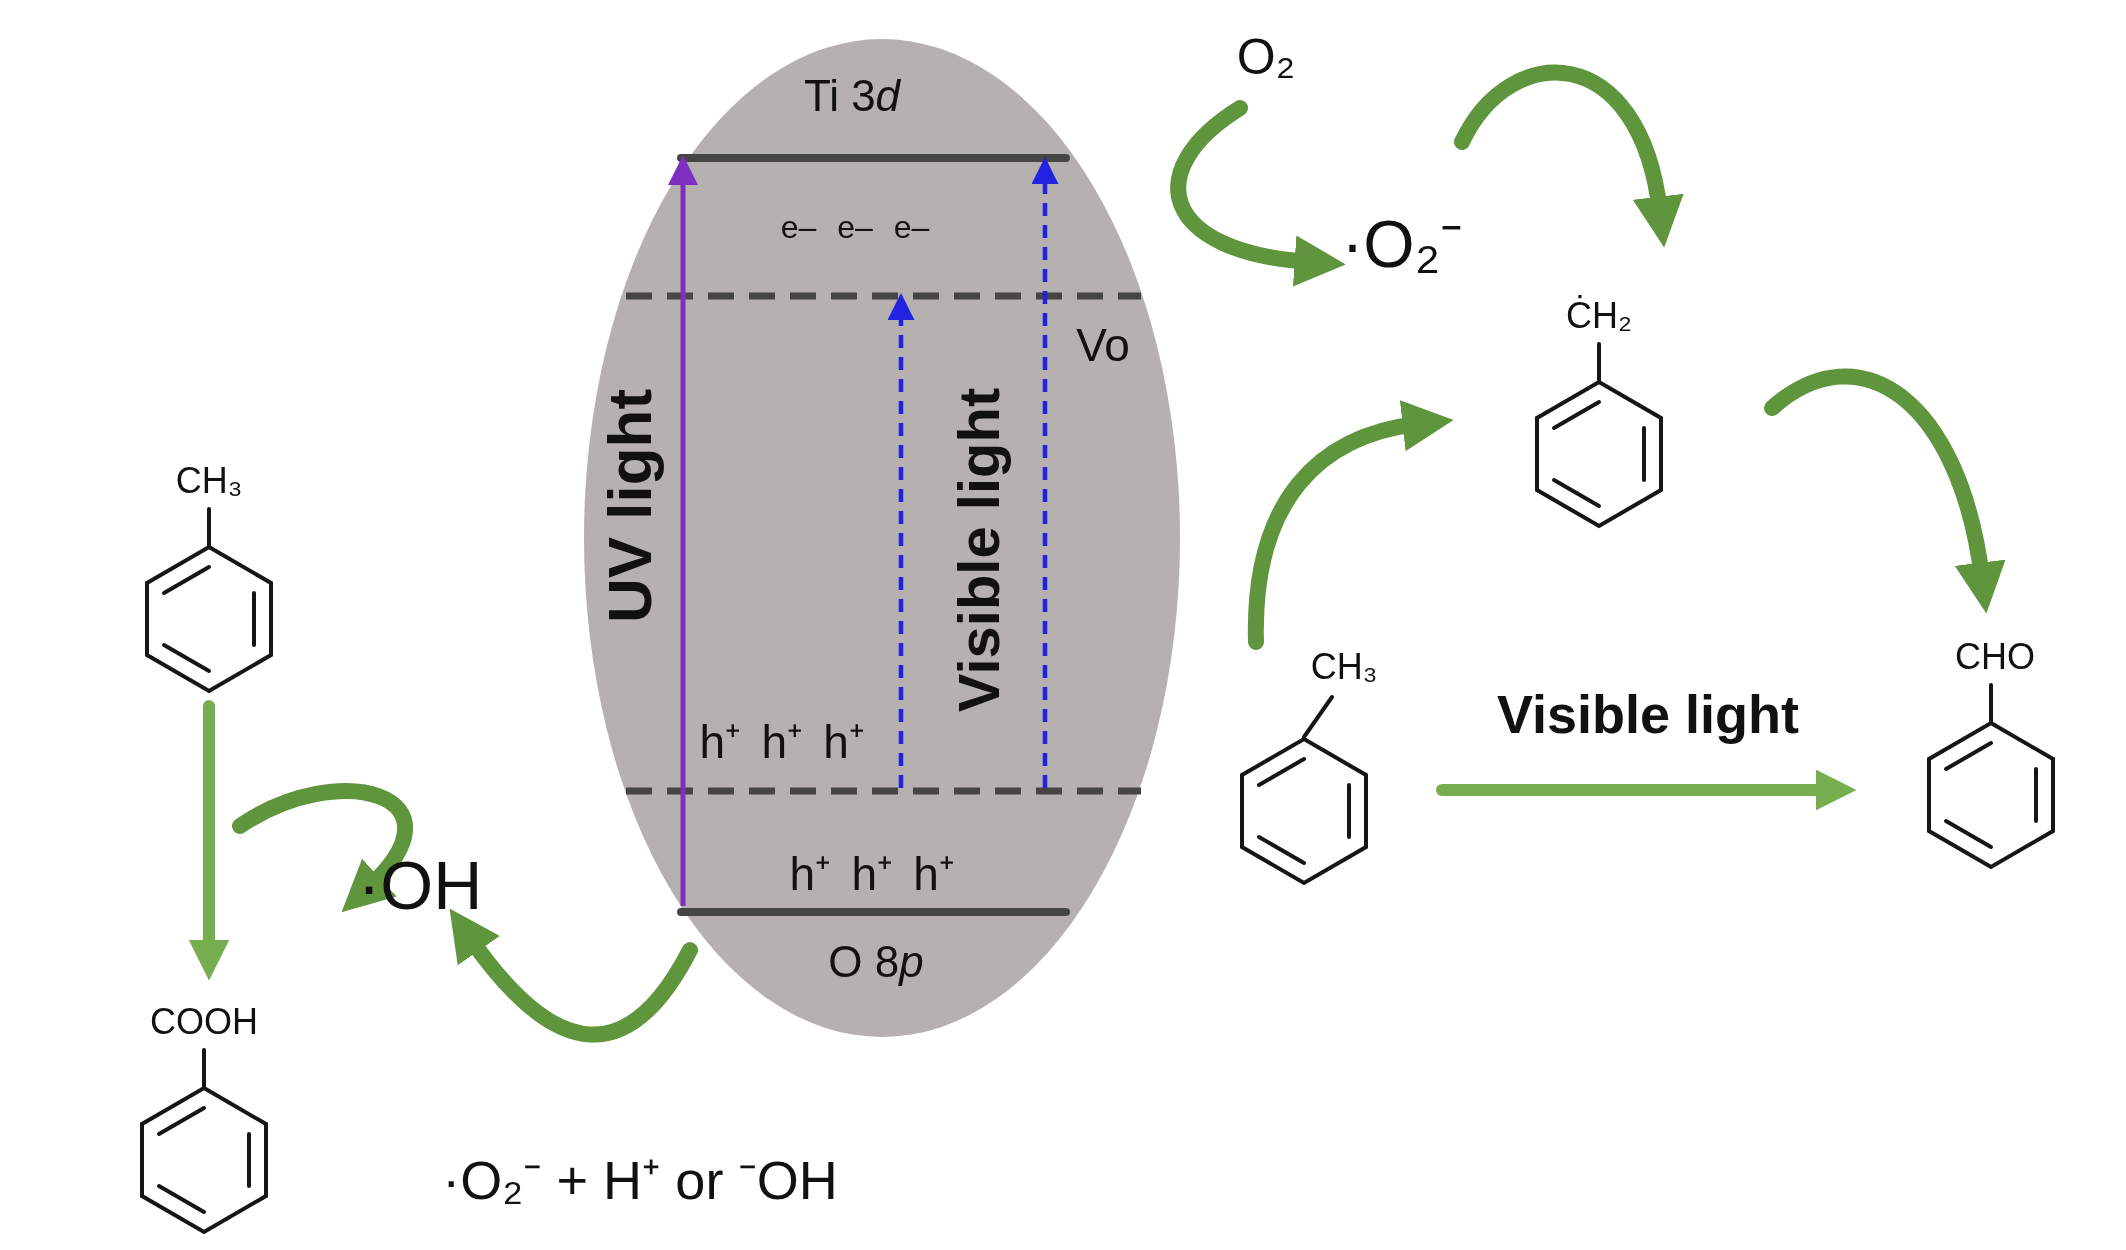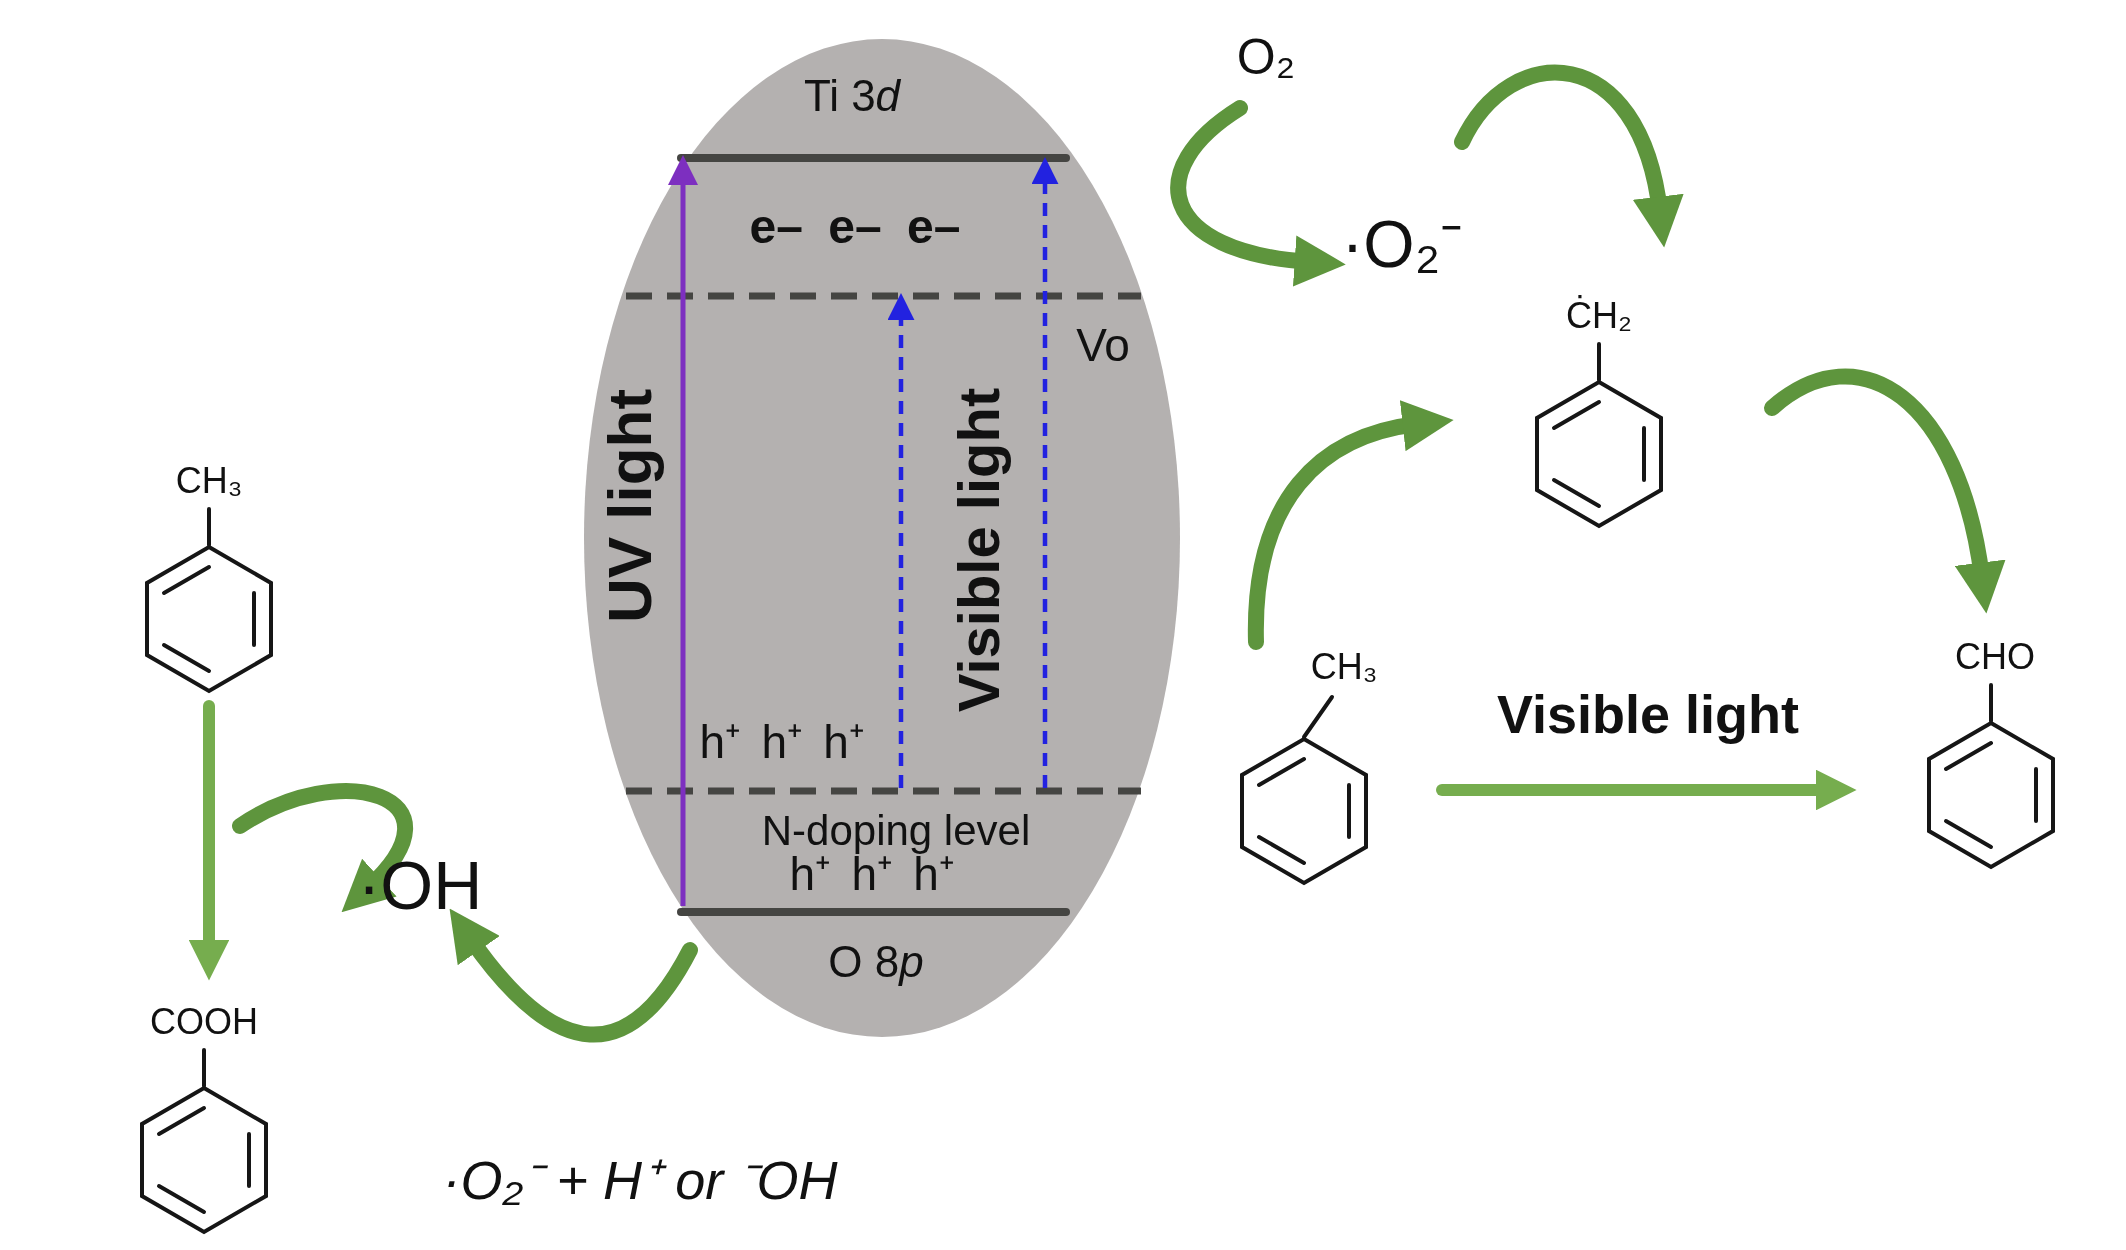--- a/index.html
+++ b/index.html
@@ -76,43 +76,42 @@
     <path class="gcurve" d="M 1462 142 C 1510 40 1640 40 1660 212" marker-end="url(#mk-gcurve)"></path>
     <path class="gcurve" d="M 1256 642 C 1252 500 1320 435 1418 424" marker-end="url(#mk-gcurve)"></path>
     <path class="gcurve" d="M 1772 408 C 1860 330 1960 400 1982 578" marker-end="url(#mk-gcurve)"></path>
     <path class="gcurve" d="M 690 950 Q 600 1125 470 938" marker-end="url(#mk-gcurve)"></path>
     <path class="gcurve" d="M 240 826 C 340 758 470 795 368 888" marker-end="url(#mk-gcurve)"></path>
   </svg>
 
 
   <div class="t" style="left:852px;top:96px;font-size:44px;text-align:right;"><span>Ti 3</span><span class="it">d</span></div>
 
-  <div class="t" style="left:855px;top:227px;font-size:48px;word-spacing:12px;font-weight:bold;">e– e– e–</div>
+  <div class="t" style="left:855px;top:227px;font-size:32px;word-spacing:12px;">e– e– e–</div>
 
   <div class="t" style="left:1103px;top:345px;font-size:46px;">Vo</div>
 
   <div class="t rot b" style="left:630px;top:506px;font-size:62px;">UV light</div>
 
   <div class="t rot b" style="left:979px;top:550px;font-size:58px;">Visible light</div>
 
   <div class="t" style="left:782px;top:742px;font-size:46px;word-spacing:8px;">h⁺ h⁺ h⁺</div>
 
-  <div class="t" style="left:896px;top:831px;font-size:42px;">N-doping level</div>
 
   <div class="t" style="left:872px;top:874px;font-size:46px;word-spacing:8px;">h⁺ h⁺ h⁺</div>
 
   <div class="t" style="left:876px;top:962px;font-size:44px;"><span>O 8</span><span class="it">p</span></div>
 
   <div class="t" style="left:1266px;top:57px;font-size:50px;text-align:center;">O₂</div>
 
   <div class="t" style="left:1402px;top:244px;font-size:66px;">·O₂⁻</div>
 
   <div class="t" style="left:420px;top:885px;font-size:68px;">·OH</div>
 
-  <div class="t" style="left:640px;top:1180px;font-size:54px;font-style:italic;">·O₂⁻ + H⁺ or ⁻OH</div>
+  <div class="t" style="left:640px;top:1180px;font-size:54px;">·O₂⁻ + H⁺ or ⁻OH</div>
 
   <div class="t b" style="left:1648px;top:714px;font-size:54px;">Visible light</div>
 
   <svg class="mol" style="left:99px;top:429px;" width="220" height="280" viewBox="0 0 220 280">
     <path class="ring" d="M110,118 L172,154 L172,226 L110,262 L48,226 L48,154 Z"></path>
     <line class="ring" x1="155" y1="164" x2="155" y2="216"></line>
     <line class="ring" x1="110" y1="242" x2="65" y2="216"></line>
     <line class="ring" x1="65" y1="164" x2="110" y2="138"></line>
     <line class="ring" x1="110" y1="116" x2="110" y2="80"></line>
     <text class="mol-label" x="110" y="64">CH₃</text>

